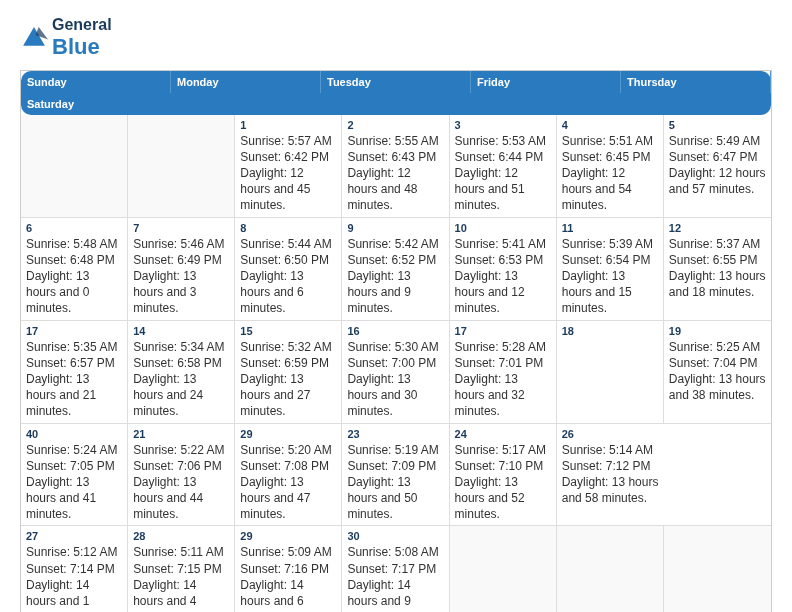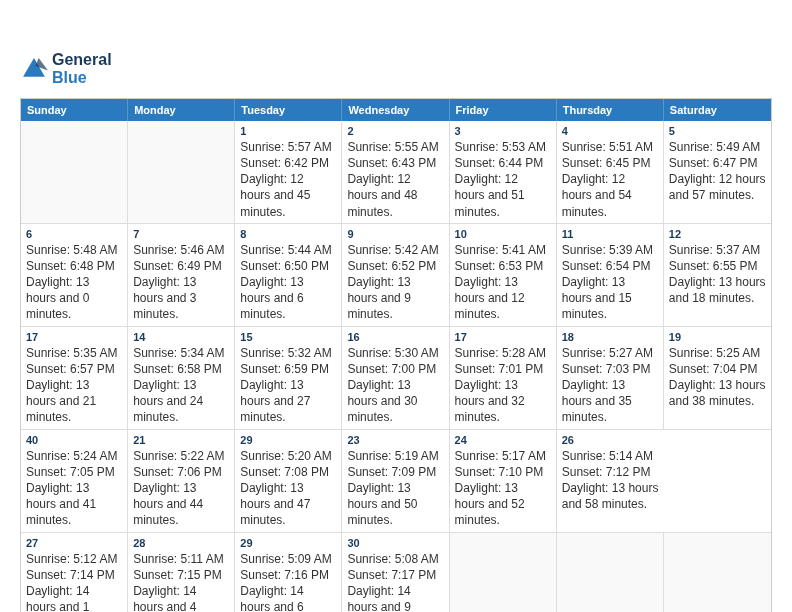--- a/index.html
+++ b/index.html
@@ -20,21 +20,20 @@
     .header {
       display: flex;
       justify-content: space-between;
       align-items: flex-start;
       margin-bottom: 10px;
     }
     .logo {
       display: flex;
       align-items: center;
       gap: 4px;
-      margin-top: 35px;
     }
     .logo-icon {
       width: 28px;
       height: 28px;
     }
     .title-block {
       text-align: right;
     }
     .calendar-title {
       font-size: 32px;
@@ -48,22 +47,23 @@
       margin-top: 2px;
     }
     .calendar {
       flex: 1;
       display: flex;
       flex-direction: column;
       border: 1px solid #ccc;
     }
     .cal-header-row {
       display: grid;
-      grid-template-columns: repeat(7, 1fr);
+      grid-template-columns: repeat(5, 1fr);
       background: #2a7abf;
+      border-radius: 10px;
     }
     .cal-header-cell {
       color: #fff;
       font-size: 11px;
       font-weight: bold;
       padding: 5px 6px;
       border-right: 1px solid #5599cc;
       text-align: left;
     }
     .cal-header-cell:last-child { border-right: none; }
@@ -107,35 +107,34 @@
 <div class="page">
   <div class="header">
     <div class="logo">
       <svg class="logo-icon" viewBox="0 0 36 36">
         <rect x="0" y="0" width="36" height="36" fill="none"></rect>
         <polygon points="18,4 32,28 4,28" fill="#2a7abf"></polygon>
         <polygon points="24,4 36,20 20,14" fill="#1a3a5c" opacity="0.7"></polygon>
       </svg>
       <div>
         <div style="font-size:16px;font-weight:bold;color:#1a3a5c;line-height:1.15;">General</div>
-        <div style="font-size:16px;font-weight:bold;color:#2a7abf;line-height:1.15;">Blue</div>
+        <div style="font-size:22px;font-weight:bold;color:#2a7abf;line-height:1.15;">Blue</div>
       </div>
     </div>
     <div class="title-block">
       <div class="calendar-title"></div>
       <div class="calendar-subtitle"></div>
     </div>
   </div>
 
   <div class="calendar">
     <div class="cal-header-row">
     <div class="cal-header-cell">Sunday</div>
         <div class="cal-header-cell">Monday</div>
         <div class="cal-header-cell">Tuesday</div>
-        <div class="cal-header-cell">Wednesday</div>
         <div class="cal-header-cell">Friday</div>
         <div class="cal-header-cell">Thursday</div>
         <div class="cal-header-cell">Saturday</div>
       </div>
     <div class="cal-body">
     <div class="cal-week">
           <div class="cal-cell empty"></div>
           <div class="cal-cell empty"></div>
           <div class="cal-cell">
             <div class="day-num">1</div>
@@ -204,21 +203,20 @@
           <div class="cal-cell">
             <div class="day-num">16</div>
             <div class="day-info">Sunrise: 5:30 AM<br>Sunset: 7:00 PM<br>Daylight: 13 hours and 30 minutes.</div>
           </div>
           <div class="cal-cell">
             <div class="day-num">17</div>
             <div class="day-info">Sunrise: 5:28 AM<br>Sunset: 7:01 PM<br>Daylight: 13 hours and 32 minutes.</div>
           </div>
           <div class="cal-cell">
             <div class="day-num">18</div>
-            <div class="day-info">Sunrise: 5:27 AM<br>Sunset: 7:03 PM<br>Daylight: 13 hours and 35 minutes.</div>
           </div>
           <div class="cal-cell">
             <div class="day-num">19</div>
             <div class="day-info">Sunrise: 5:25 AM<br>Sunset: 7:04 PM<br>Daylight: 13 hours and 38 minutes.</div>
           </div>
         </div>
         <div class="cal-week">
           <div class="cal-cell">
             <div class="day-num">40</div>
             <div class="day-info">Sunrise: 5:24 AM<br>Sunset: 7:05 PM<br>Daylight: 13 hours and 41 minutes.</div>

